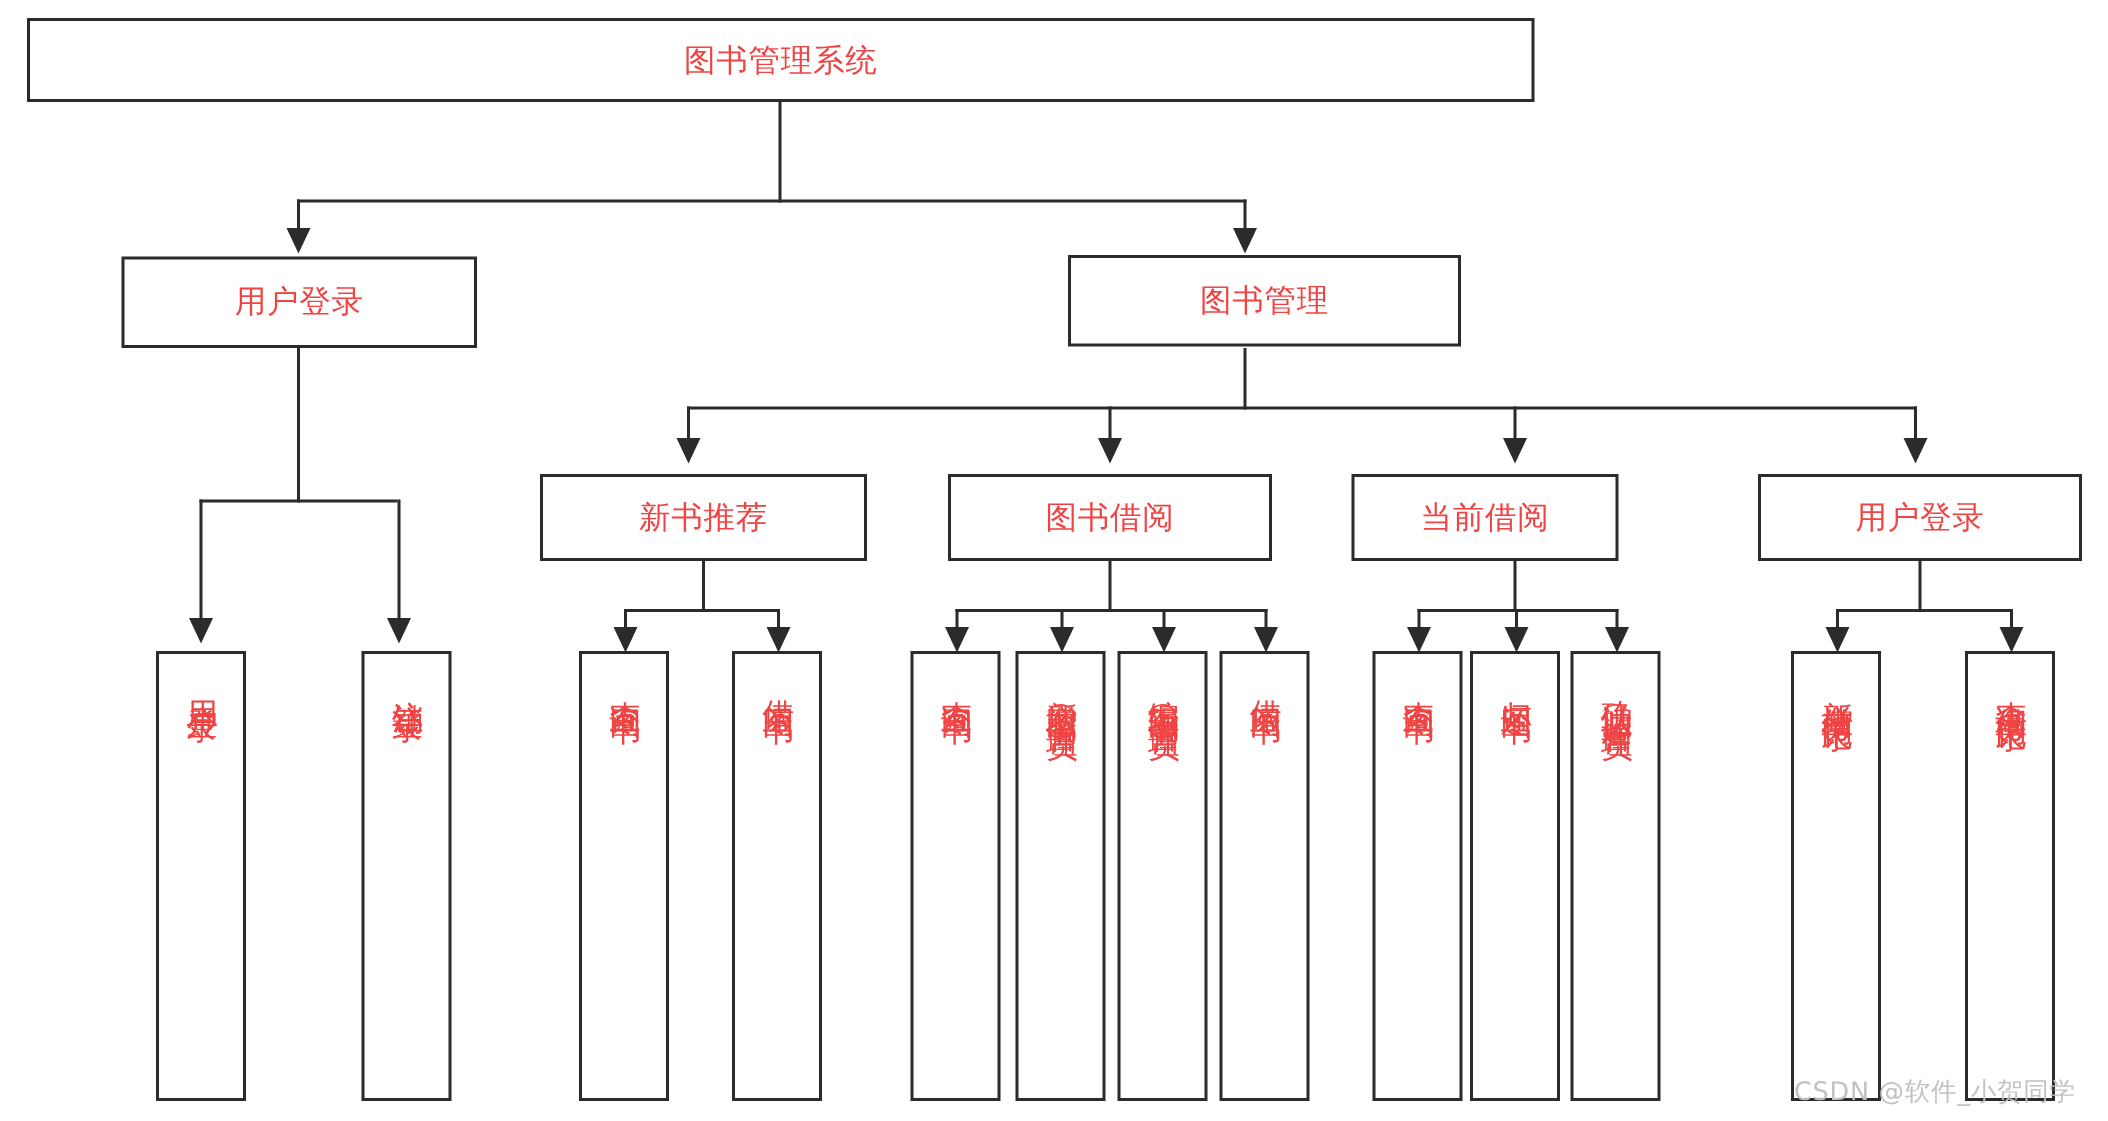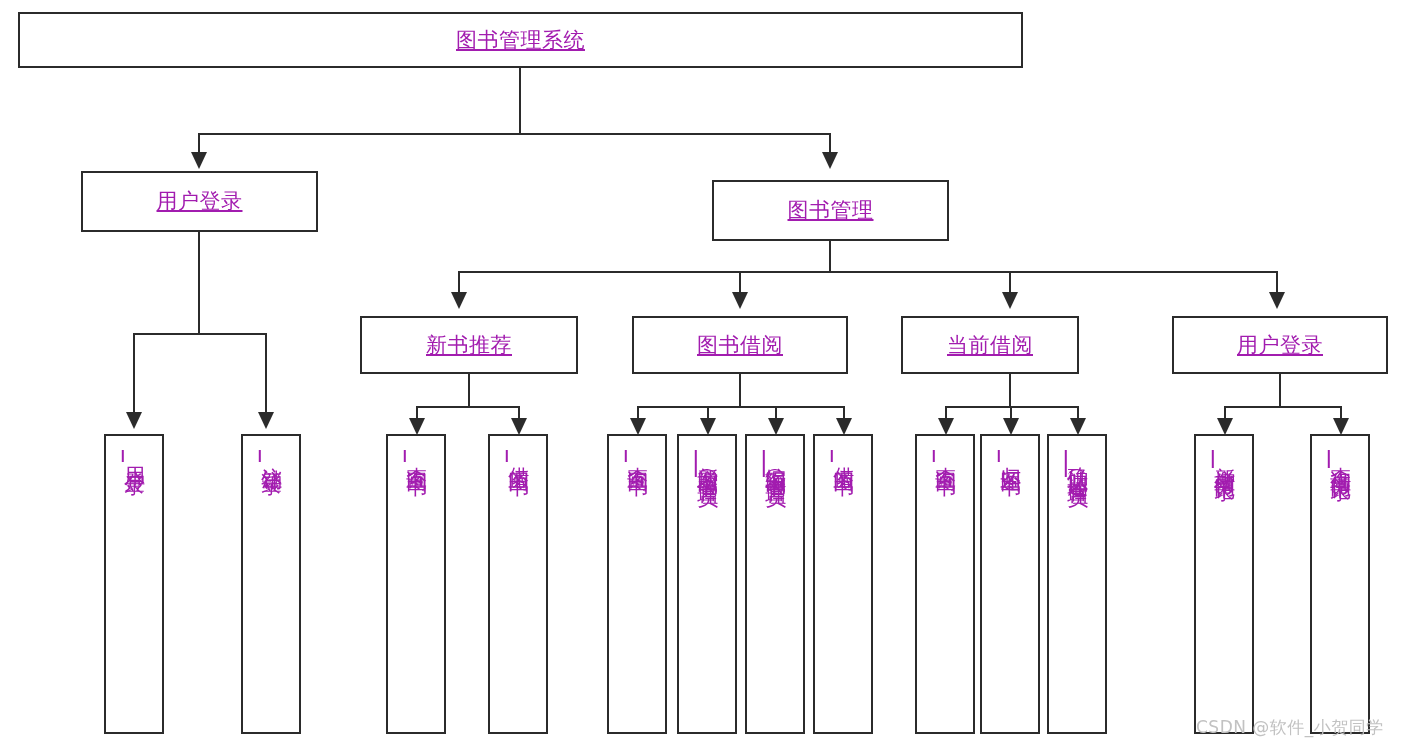--- a/index.html
+++ b/index.html
@@ -28,22 +28,21 @@
     align-items: center;
     justify-content: center;
     color: #3a3a3a;
     z-index: 3;
   }
   .node .label {
     font-size: 21px;
     line-height: 1.18;
     letter-spacing: 0.5px;
     white-space: nowrap;
-    color: #a21caf;
-    text-decoration: underline;
+    color: #ef4444;
   }
   
   .node.vertical {
     align-items: flex-start;
     justify-content: center;
     padding-top: 14px;
   }
   .node.vertical .label {
     writing-mode: vertical-rl;
     text-orientation: upright;
@@ -98,21 +97,21 @@
   <div class="hline" style="left:198px; top:133px; width:633px;"></div>
 
   <div class="vline" style="left:198px; top:133px; height:23px;"></div>
   <div class="arrow" style="left:191px; top:152px;"></div>
   <div class="vline" style="left:829px; top:133px; height:23px;"></div>
   <div class="arrow" style="left:822px; top:152px;"></div>
 
   <div class="node" style="left:81px; top:171px; width:237px; height:61px;">
     <span class="label">用户登录</span>
   </div>
-  <div class="node" style="left:712px; top:180px; width:237px; height:61px;">
+  <div class="node" style="left:712px; top:170px; width:262px; height:61px;">
     <span class="label">图书管理</span>
   </div>
 
   <div class="vline" style="left:198px; top:232px; height:103px;"></div>
   <div class="hline" style="left:133px; top:333px; width:132px;"></div>
   <div class="vline" style="left:133px; top:333px; height:82px;"></div>
   <div class="arrow" style="left:126px; top:412px;"></div>
   <div class="vline" style="left:265px; top:333px; height:82px;"></div>
   <div class="arrow" style="left:258px; top:412px;"></div>
 

